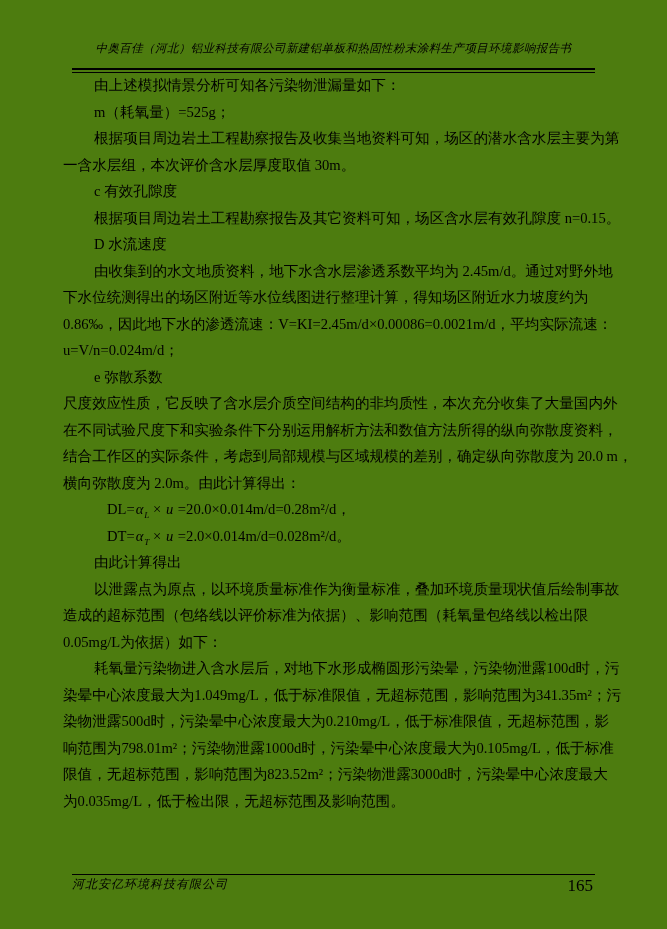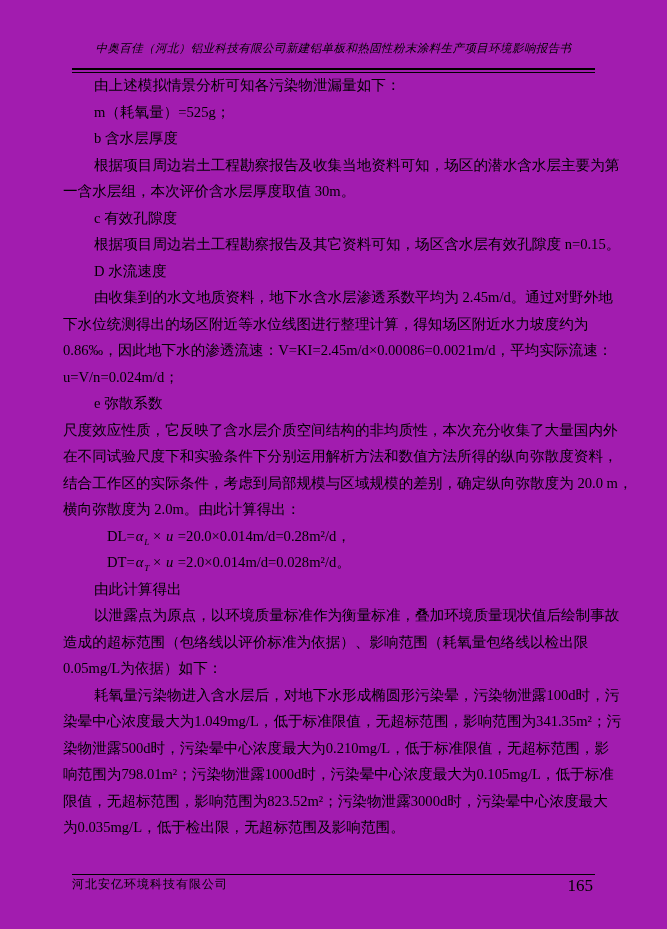--- a/index.html
+++ b/index.html
@@ -4,21 +4,21 @@
 <style>
   html, body {
     margin: 0;
     padding: 0;
     background: #ffffff;
   }
   .page {
     position: relative;
     width: 667px;
     height: 929px;
-    background: #a21caf;
+    background: #4d7c0f;
     color: #000000;
     font-family: "Liberation Serif", "DejaVu Serif", serif;
     overflow: hidden;
   }
   
   .header-title {
     position: absolute;
     top: 41px;
     left: 72px;
     width: 523px;
@@ -73,40 +73,40 @@
     position: absolute;
     top: 876px;
     left: 72px;
     width: 523px;
     display: flex;
     justify-content: space-between;
     align-items: flex-start;
   }
   .footer-company {
     font-size: 12px;
+    font-style: italic;
     letter-spacing: 1px;
   }
   .page-number {
     font-size: 17px;
     padding-right: 2px;
   }
 </style>
 </head>
 <body>
 
 <div class="page">
 
   <div class="header-title">中奥百佳（河北）铝业科技有限公司新建铝单板和热固性粉末涂料生产项目环境影响报告书</div>
 
   <div class="header-rule"></div>
 
   <div class="doc-body">
       <div class="line indent">由上述模拟情景分析可知各污染物泄漏量如下：</div>
       <div class="line indent">m（耗氧量）=525g；</div>
-      <div class="line indent">b 含水层厚度</div>
       <div class="line indent">根据项目周边岩土工程勘察报告及收集当地资料可知，场区的潜水含水层主要为第</div>
       <div class="line">一含水层组，本次评价含水层厚度取值 30m。</div>
       <div class="line indent">c 有效孔隙度</div>
       <div class="line indent">根据项目周边岩土工程勘察报告及其它资料可知，场区含水层有效孔隙度 n=0.15。</div>
       <div class="line indent">D 水流速度</div>
       <div class="line indent">由收集到的水文地质资料，地下水含水层渗透系数平均为 2.45m/d。通过对野外地</div>
       <div class="line">下水位统测得出的场区附近等水位线图进行整理计算，得知场区附近水力坡度约为</div>
       <div class="line">0.86‰，因此地下水的渗透流速：V=KI=2.45m/d×0.00086=0.0021m/d，平均实际流速：</div>
       <div class="line">u=V/n=0.024m/d；</div>
       <div class="line indent">e 弥散系数</div>

